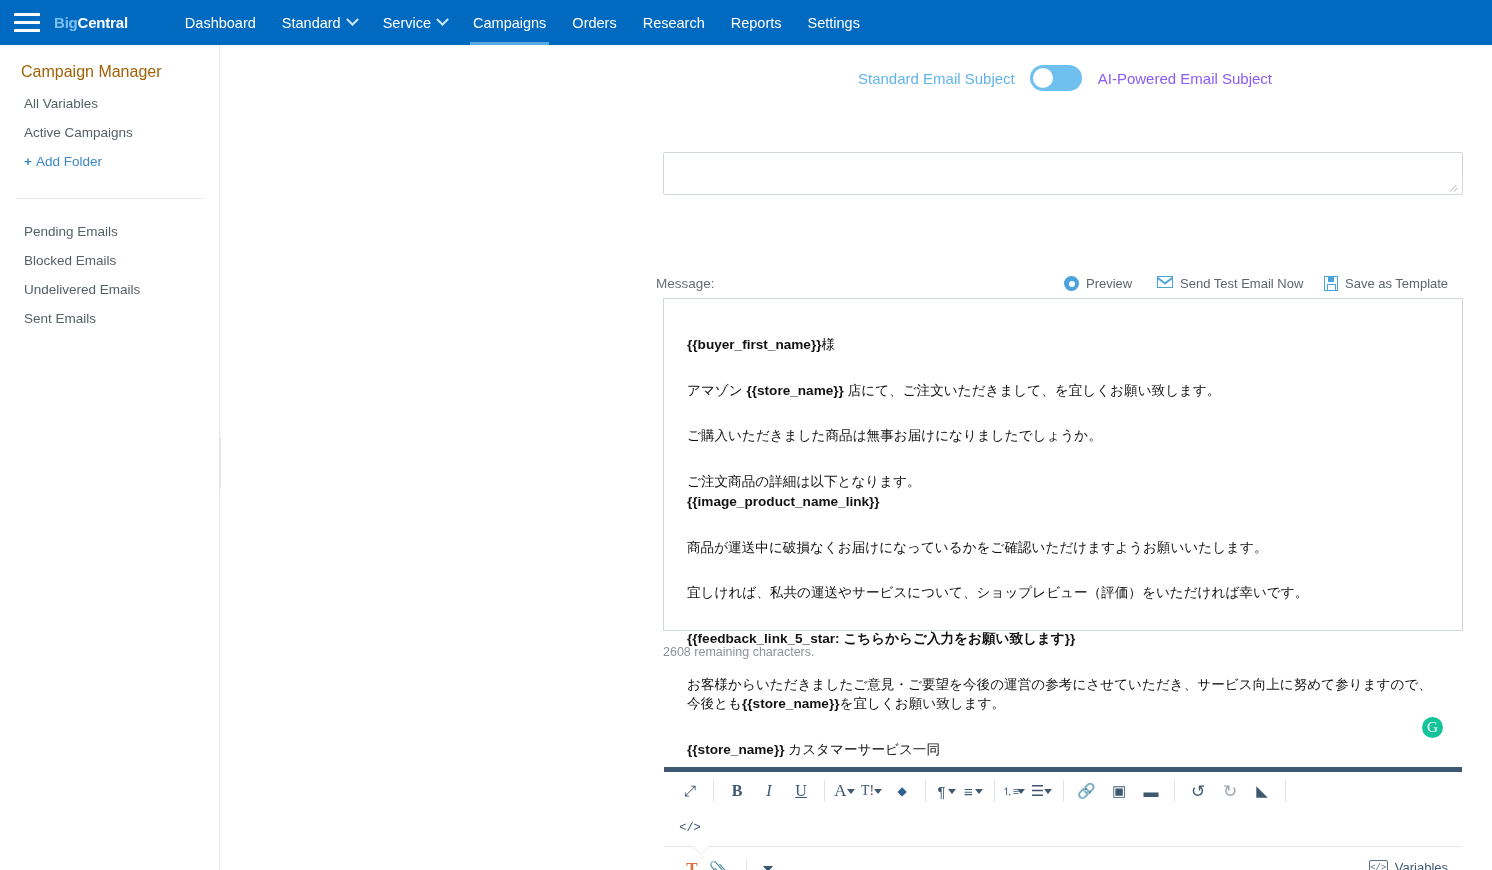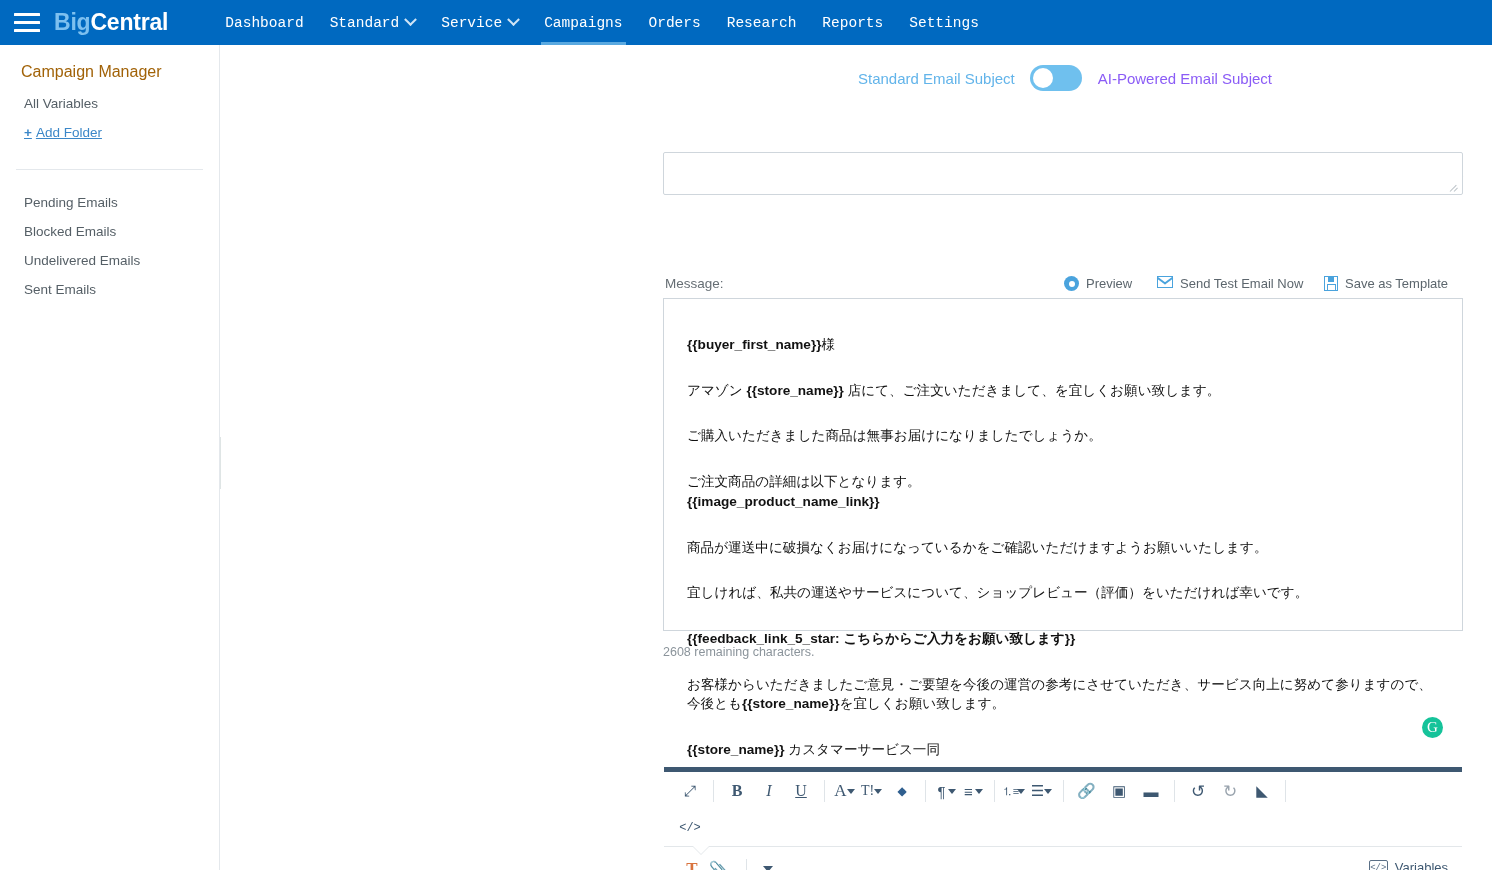--- a/index.html
+++ b/index.html
@@ -19,21 +19,21 @@
     display: flex; align-items: center;
   }
   #hamburger {
     width: 26px; height: 19px;
     margin-left: 14px; margin-right: 14px;
     display: flex; flex-direction: column; justify-content: space-between;
     cursor: pointer;
   }
   #hamburger span { display:block; height: 3px; background:#fff; border-radius:0.5px; }
   .brand {
-    font-size: 23px; font-weight: bold; letter-spacing: -0.2px;
+    font-size: 15px; font-weight: bold; letter-spacing: -0.2px;
     color: #ffffff; margin-right: 44px; white-space: nowrap;
   }
   .brand .big { color: #7dc0ef; }
   .navitem {
     position: relative;
     color: #ffffff; font-size: 14.5px;
     padding: 0 13px; height: 45px;
     display: flex; align-items: center; cursor: pointer;
     white-space: nowrap;
   }
@@ -57,21 +57,21 @@
     border-right: 1px solid #e4e8ec;
   }
   #sidebar-title {
     color: #a16207; font-size: 16px;
     padding: 18px 0 8px 21px;
   }
   .side-link {
     color: #555f66; font-size: 13.5px;
     padding: 7px 0 7px 24px; cursor: pointer;
   }
-  .side-link.blue { color: #3b87c8; text-decoration: underline; }
+  .side-link.blue { color: #3b87c8; }
   .side-link.blue .plus { color:#3b87c8; font-weight:bold; margin-right:4px; }
   #side-divider {
     height: 1px; background: #e4e8ec;
     margin: 22px 16px 18px 16px;
   }
   #collapse-handle {
     position: absolute; left: 220px; top: 437px;
     width: 14px; height: 52px;
     background: #dfe5e5;
     border-radius: 0 4px 4px 0;
@@ -139,21 +139,21 @@
     width: 10px; height: 10px; pointer-events:none;
   }
   #subject-grip::before, #subject-grip::after {
     content:""; position:absolute; background:#b9c1c7; height:1px; width:9px;
     transform: rotate(-45deg); transform-origin: left center;
   }
   #subject-grip::before { left:1px; top:9px; }
   #subject-grip::after  { left:5px; top:9px; width:5px; }
 
   #message-label {
-    position: absolute; left: 444px; top: 231px;
+    position: absolute; left: 435px; top: 231px;
     color: #666e74; font-size: 13.5px;
   }
   .msg-action {
     position: absolute; top: 231px;
     display: flex; align-items: flex-start;
     color: #5c666d; font-size: 13px; cursor: pointer;
   }
   .msg-action .lbl { margin-left: 7px; }
   #act-preview { left: 843px; }
   #act-sendtest { left: 936px; }
@@ -285,21 +285,21 @@
 
 <div id="topnav">
   <div id="hamburger">
     <span></span>
     <span></span>
     <span></span>
   </div>
   <div class="brand">
     <span class="big">Big</span><span>Central</span>
   </div>
-  <div id="nav-items" style="display:flex;align-items:center;height:32px;font-family:Liberation Mono, monospace;">
+  <div id="nav-items" style="display:flex;align-items:center;height:32px;">
       <div class="navitem">
         <span>Dashboard</span>
       </div>
       <div class="navitem">
         <span>Standard</span>
         <span class="caret"></span>
       </div>
       <div class="navitem">
         <span>Service</span>
         <span class="caret"></span>
@@ -318,20 +318,21 @@
       </div>
       <div class="navitem">
         <span>Settings</span>
       </div>
     </div>
 </div>
 
 <div id="sidebar">
   <div id="sidebar-title">Campaign Manager</div>
   <div class="side-link">All Variables</div>
+  <div class="side-link">Active Campaigns</div>
   <div class="side-link blue">
     <span class="plus">+</span><span>Add Folder</span>
   </div>
   <div id="side-divider"></div>
   <div class="side-link">Pending Emails</div>
   <div class="side-link">Blocked Emails</div>
   <div class="side-link">Undelivered Emails</div>
   <div class="side-link">Sent Emails</div>
 </div>
 <div id="collapse-handle">

